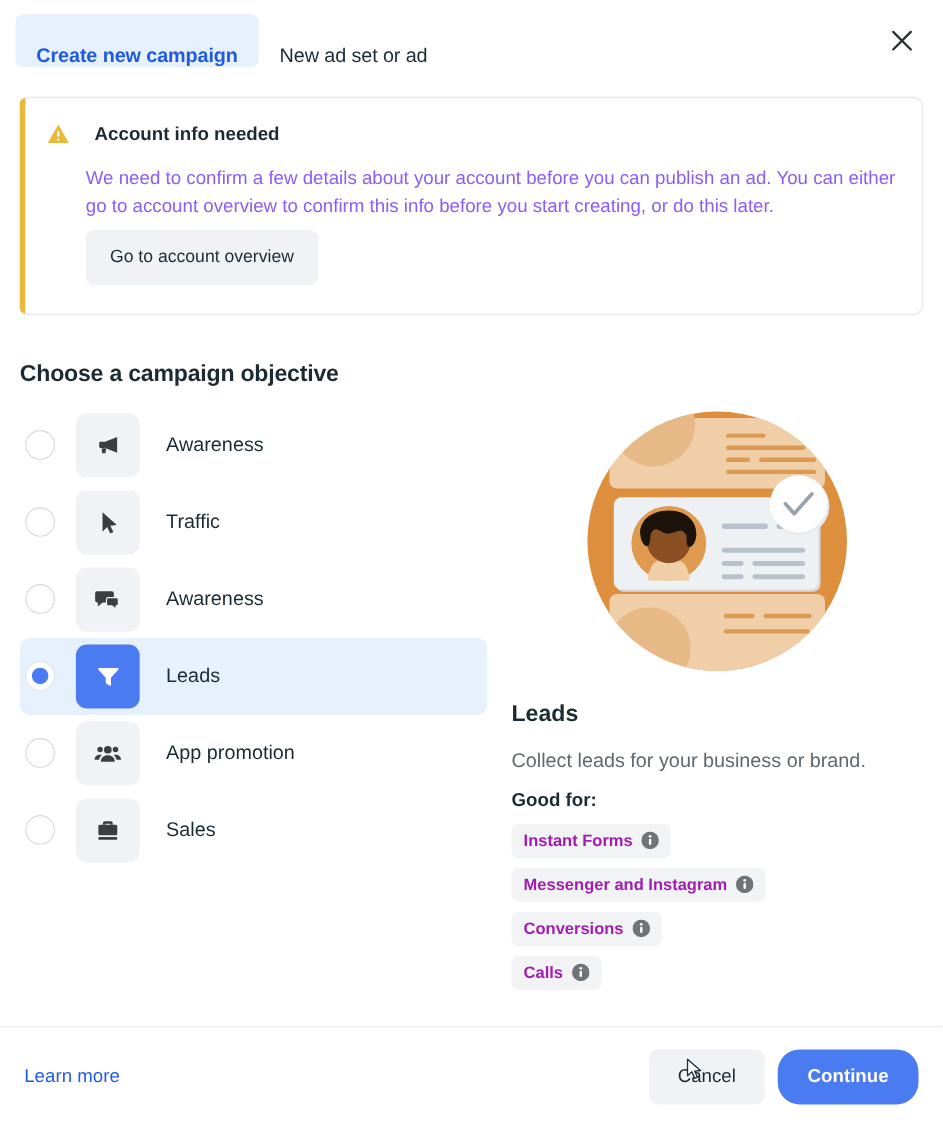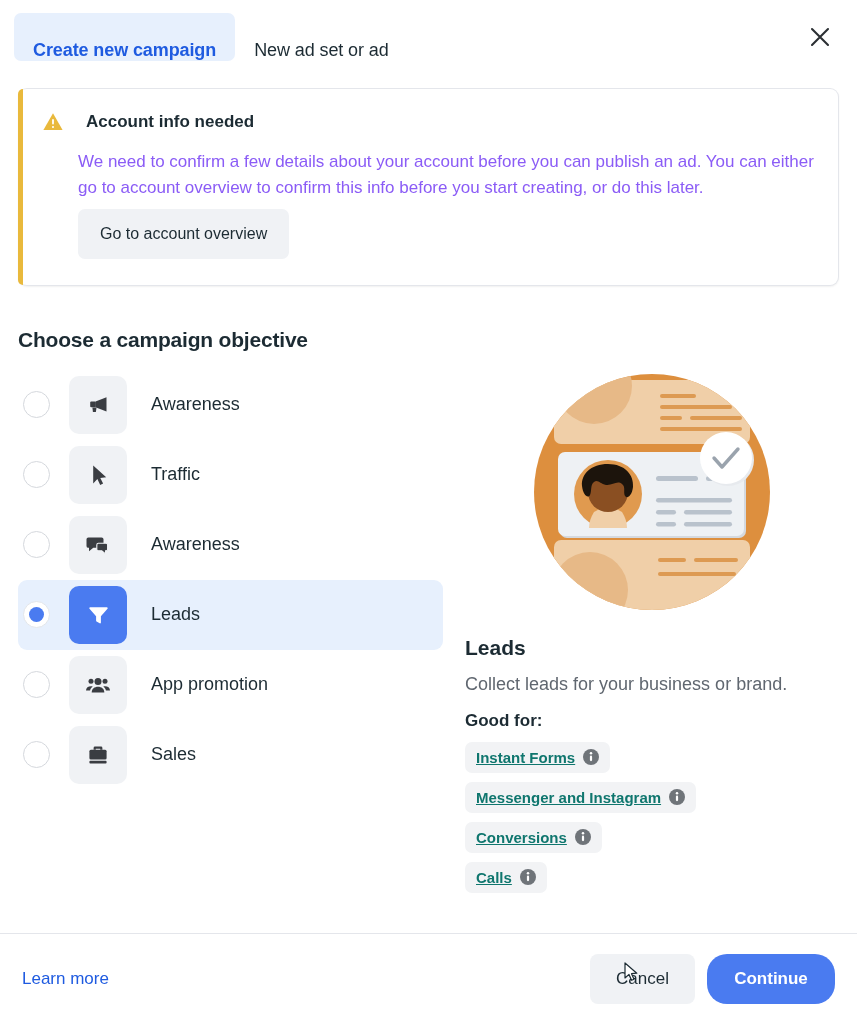--- a/index.html
+++ b/index.html
@@ -152,42 +152,41 @@
   .illus-wrap { display: flex; justify-content: center; margin-top: 2px; }
   .detail-title {
     font-size: 21px;
     font-weight: bold;
     color: #1c2b33;
     margin-top: 20px;
   }
   .detail-desc {
     font-size: 18px;
     color: #606770;
-    margin-top: 14px;
+    margin-top: 20px;
   }
   .good-for {
     font-size: 17px;
     font-weight: bold;
     color: #1c2b33;
     margin-top: 16px;
   }
   .chips { margin-top: 11px; }
   .chip {
     display: inline-flex;
     align-items: center;
     gap: 8px;
     background: #f2f3f5;
     border-radius: 7px;
     padding: 7px 11px;
     margin-bottom: 9px;
     font-size: 15px;
     font-weight: bold;
-    color: #0f766e;
-    cursor: pointer;
-    text-decoration: underline;
+    color: #a21caf;
+    cursor: pointer;
   }
   .chip-row { display: block; }
   .info-ico { width: 16px; height: 16px; flex: 0 0 16px; }
 
   
   .footer {
     flex: 0 0 91px;
     border-top: 1px solid #e4e6eb;
     display: flex;
     align-items: center;

